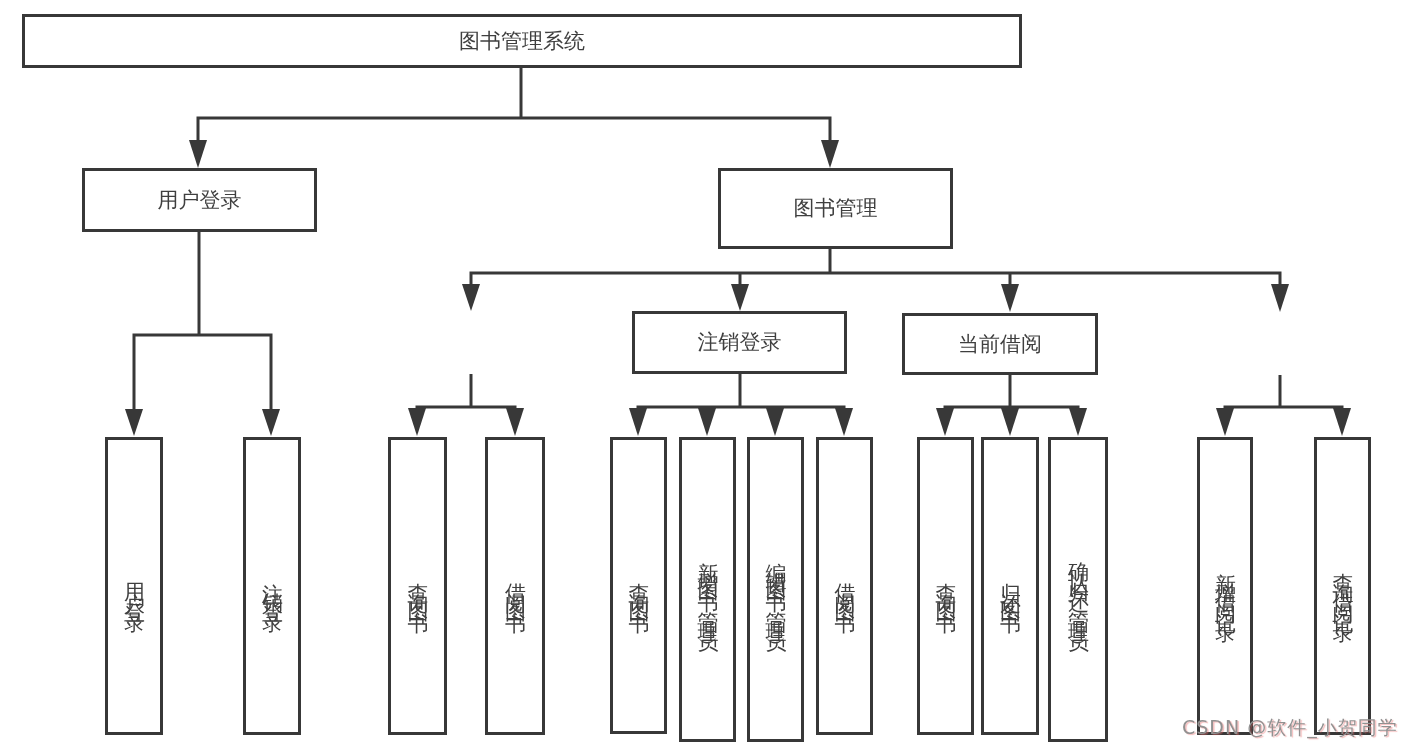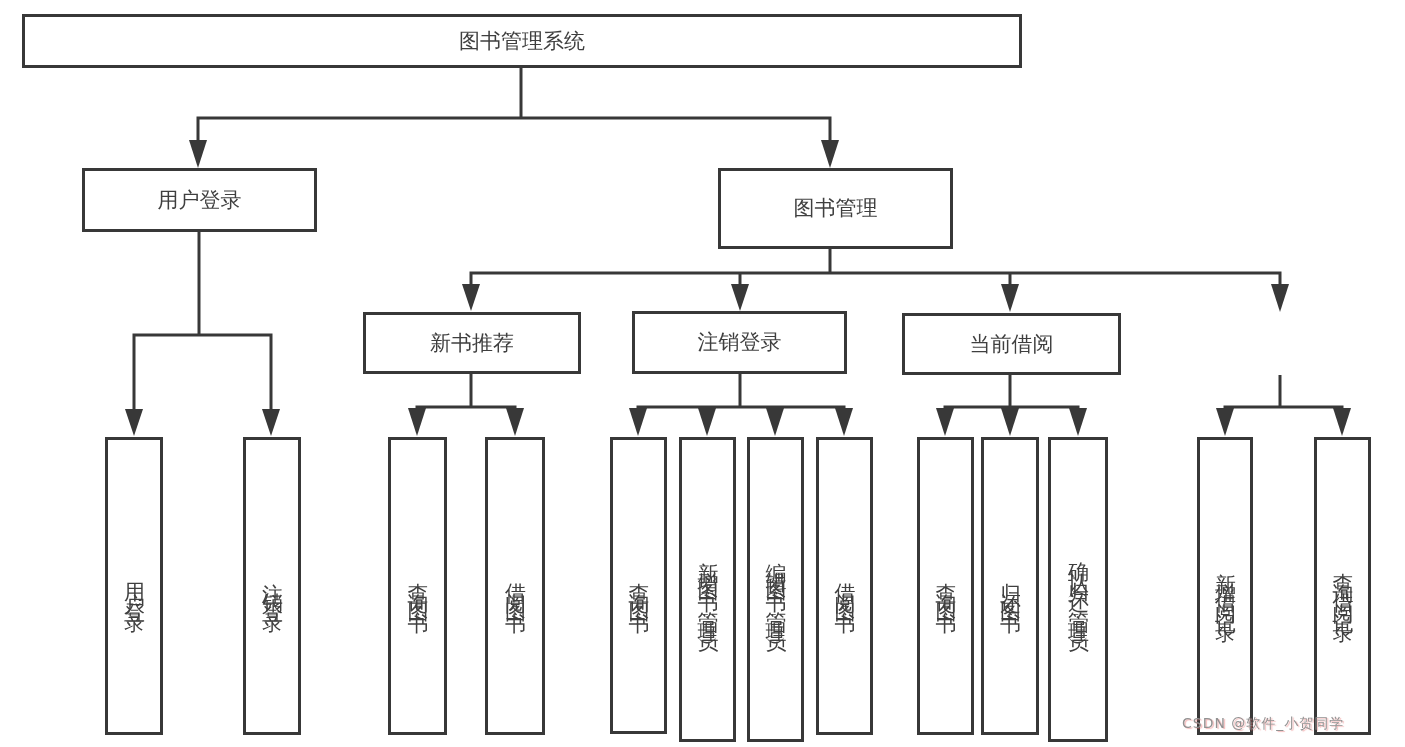--- a/index.html
+++ b/index.html
@@ -47,21 +47,21 @@
     writing-mode: vertical-rl;
     text-orientation: mixed;
     letter-spacing: 10px;
     font-size: 21px;
   }
   #watermark {
     position: absolute;
     left: 1182px;
     top: 715px;
     width: 220px;
-    font-size: 14px;
+    font-size: 19px;
     letter-spacing: 1px;
     color: #919191;
     text-shadow: 1.5px 0.5px 1px rgba(232, 105, 105, 0.45);
     white-space: nowrap;
     z-index: 5;
   }
 </style>
 </head>
 <body>
 
@@ -116,27 +116,24 @@
     <span>图书管理系统</span>
   </div>
 
   <div class="node" style="left:82px; top:168px; width:235px; height:64px;">
     <span>用户登录</span>
   </div>
   <div class="node" style="left:712px; top:168px; width:235px; height:81px;margin-left:6px;">
     <span>图书管理</span>
   </div>
 
-  <div class="node" style="left:363px; top:312px; width:218px; height:62px;">
-    <span>新书推荐</span>
-  </div>
   <div class="node" style="left:632px; top:311px; width:215px; height:63px;">
     <span>注销登录</span>
   </div>
-  <div class="node" style="left:902px; top:313px; width:219px; height:62px;">
+  <div class="node" style="left:902px; top:313px; width:196px; height:62px;">
     <span>当前借阅</span>
   </div>
 
   <div class="node leaf" style="left:105px; top:437px; width:58px; height:298px;">
     <span>用户登录</span>
   </div>
   <div class="node leaf" style="left:243px; top:437px; width:58px; height:298px;">
     <span>注销登录</span>
   </div>
 

